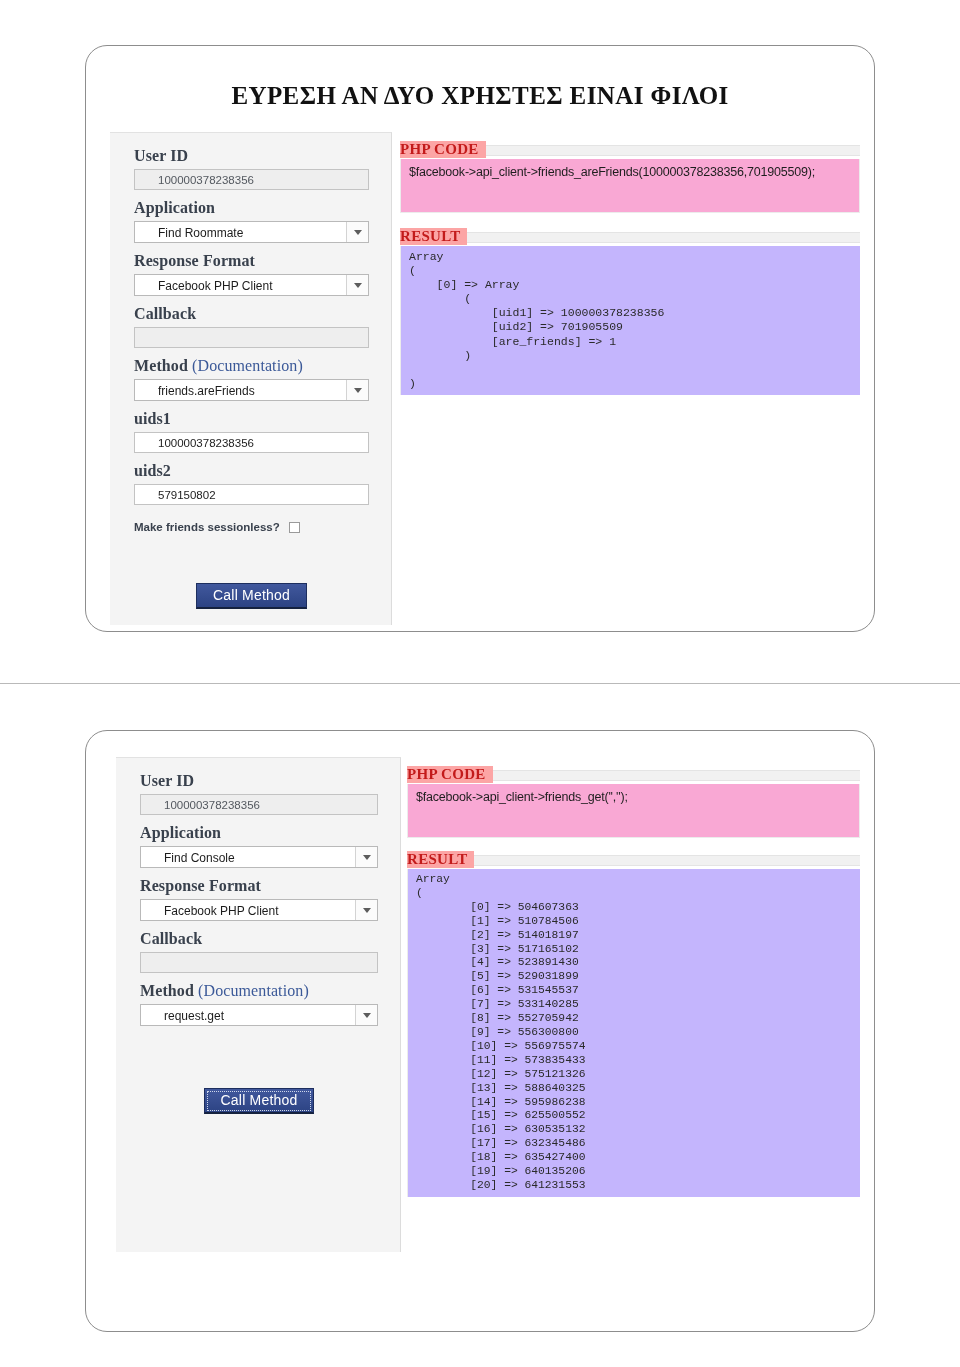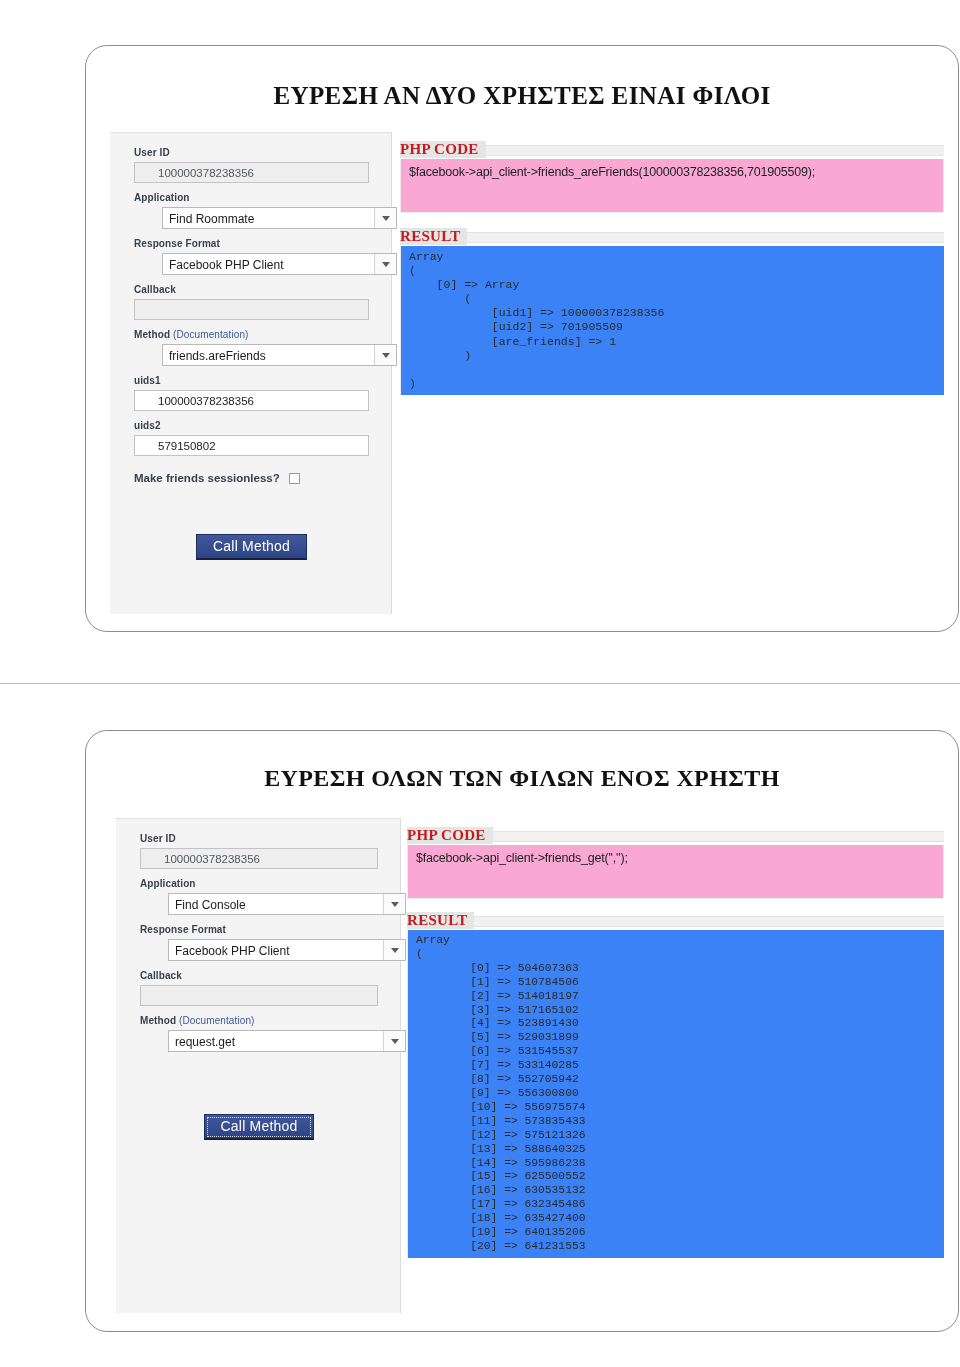--- a/index.html
+++ b/index.html
@@ -8,21 +8,21 @@
     background:#ffffff;
     font-family:"Liberation Sans",sans-serif;
     overflow:hidden;
     position:relative;
   }
 
   
   .slide{
     position:absolute;
     left:85px;
-    width:874px;
+    width:790px;
     border:1px solid #8d8d8d;
     border-radius:22px;
     background:#ffffff;
     box-sizing:border-box;
     overflow:hidden;
   }
   #slide1{top:45px;height:587px;}
   #slide2{top:730px;height:602px;}
 
   .slide-divider{
@@ -56,23 +56,23 @@
     background:#f4f4f4;
     border-right:1px solid #dcdcdc;
     border-top:1px solid #e2e2e2;
     padding:12px 22px 16px 24px;
     box-sizing:border-box;
   }
   #slide1 .form-col{width:282px;min-height:482px;margin-left:24px;}
   #slide2 .form-col{width:285px;min-height:495px;margin-left:30px;}
 
   .fld-label{
-    font-family:Liberation Sans, sans-serif;
+    font-family:Liberation Serif, serif;
     font-weight:bold;
-    font-size:10px;
+    font-size:16px;
     color:#39414d;
     margin:9px 0 4px 0;
     letter-spacing:0.1px;
   }
   .fld-label:first-child{margin-top:2px;}
   .fld-label .doc-link{
     color:#3b5998;
     font-weight:normal;
   }
 
@@ -91,26 +91,25 @@
   .input-box.empty{background:#eeeeee;}
 
   .select-box{
     position:relative;
     height:22px;
     border:1px solid #b9b9b9;
     background:#ffffff;
     font-size:12px;
     color:#1c1c1c;
     line-height:22px;
-    padding:0 26px 0 6px;
+    padding:0 26px 0 23px;
     box-sizing:border-box;
     width:100%;
     white-space:nowrap;
     overflow:hidden;
-    margin-left:28px;
   }
   .select-box .arrow{
     position:absolute;right:0;top:0;
     width:21px;height:100%;
     border-left:1px solid #d3d3d3;
     background:#fbfbfb;
     display:flex;align-items:center;justify-content:center;
   }
   .select-box .arrow i{
     display:block;
@@ -169,21 +168,21 @@
   .sec-head .bar{
     position:absolute;left:0;right:0;top:5px;
     height:9px;
     background:#f1f1f1;
     border-top:1px solid #e4e4e4;
     border-bottom:1px solid #e4e4e4;
   }
   .sec-head .lbl{
     position:relative;
     display:inline-block;
-    background:#e5e5e5;
+    background:#fca5a5;
     padding-right:7px;
     font-family:"Liberation Serif",serif;
     font-weight:bold;
     font-size:15px;
     color:#c31b1b;
     letter-spacing:0.3px;
     line-height:17px;
   }
 
   .code-body{
@@ -198,21 +197,21 @@
   .code-line{
     font-family:"Liberation Sans",sans-serif;
     font-size:12.5px;
     color:#1e1e1e;
     letter-spacing:-0.2px;
     white-space:pre;
   }
 
   .result-body{
     border-left:1px solid #ececec;
-    background:#3b82f6;
+    background:#c4b5fd;
     padding:4px 8px 4px 8px;
     box-sizing:border-box;
   }
   .result-pre{
     font-family:"Liberation Mono",monospace;
     font-size:11.5px;
     line-height:14.1px;
     color:#2a2a2a;
     white-space:pre;
     margin:0;
@@ -306,21 +305,20 @@
 )</pre>
       </div>
     </div>
   </div>
 </div>
 
 <div class="slide-divider"></div>
 
 <div class="slide" id="slide2">
 
-  <div class="slide-title">ΕΥΡΕΣΗ ΟΛΩΝ ΤΩΝ ΦΙΛΩΝ ΕΝΟΣ ΧΡΗΣΤΗ</div>
 
   <div class="console">
 
     <div class="form-col">
 
       <div class="fld-label">User ID</div>
       <div class="input-box">100000378238356</div>
 
       <div class="fld-label">Application</div>
       <div class="select-box">

